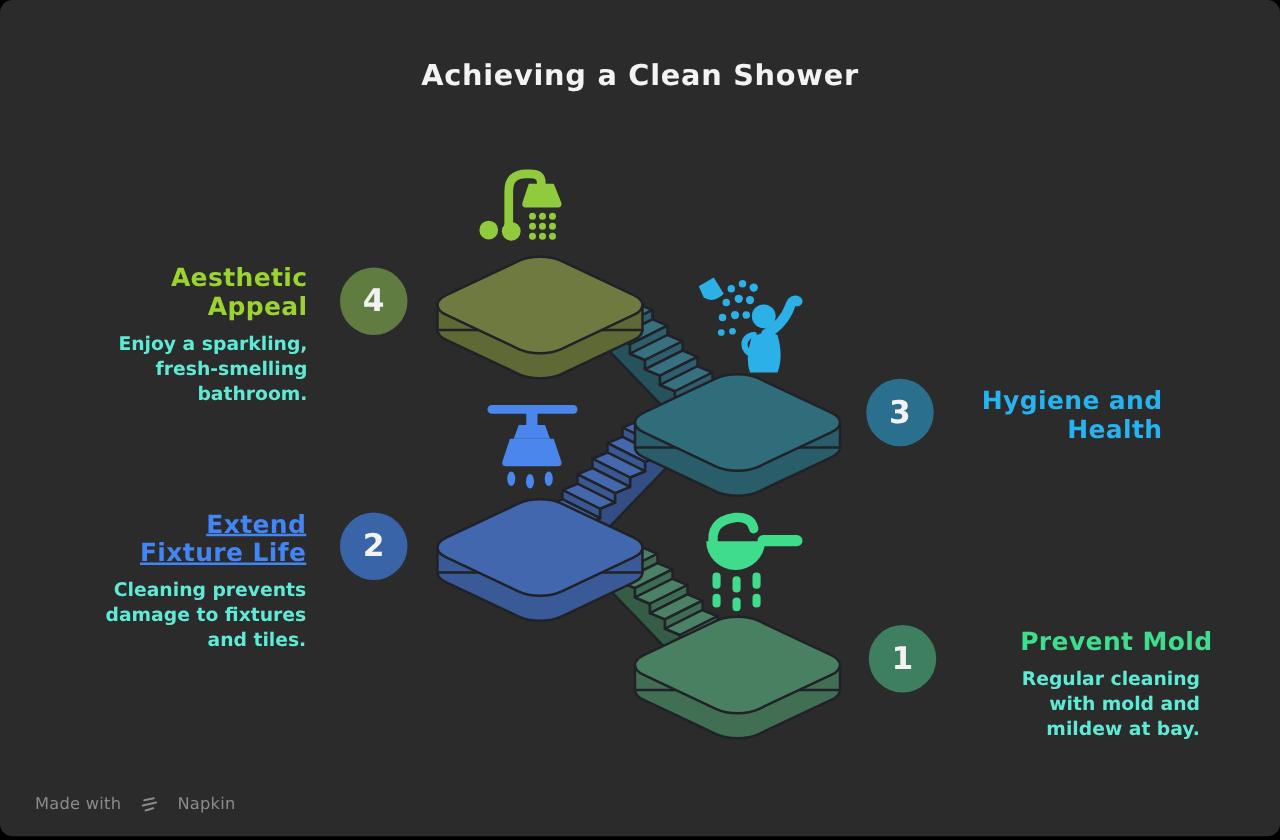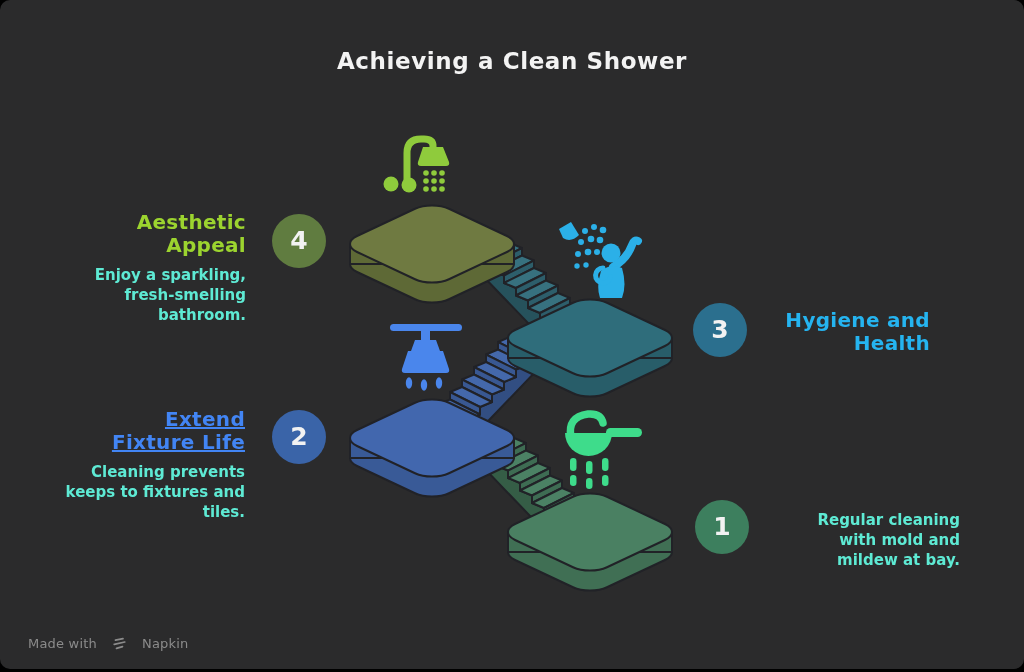--- a/index.html
+++ b/index.html
@@ -187,25 +187,26 @@
   </div>
   <div class="num-circle" style="left: 272px; top: 214px; background: rgb(96, 124, 64);">4</div>
 
   <div class="step-block align-l" style="left:780px;top:309px;width:150px;">
     <div class="step-title" style="color: rgb(37, 180, 240);">Hygiene and Health</div>
   </div>
   <div class="num-circle" style="left: 693px; top: 303px; background: rgb(43, 111, 142);">3</div>
 
   <div class="step-block align-r" style="right:779px;top:408px;width:190px;">
     <div class="step-title" style="max-width: 190px; margin-left: auto; width: 160px; color: rgb(66, 133, 244); text-decoration: underline;">Extend Fixture Life</div>
-    <div class="step-desc" style="max-width:190px">Cleaning prevents keeps to fixtures and tiles.</div>
+    <div class="step-desc" style="max-width:190px">Cleaning prevents damage to fixtures and tiles.</div>
   </div>
   <div class="num-circle" style="left: 272px; top: 410px; background: rgb(58, 100, 168);">2</div>
 
   <div class="step-block align-l" style="left:780px;top:502px;width:190px;">
+    <div class="step-title" style="color: rgb(62, 222, 142);">Prevent Mold</div>
     <div class="step-desc" style="max-width:180px">Regular cleaning with mold and mildew at bay.</div>
   </div>
   <div class="num-circle" style="left: 695px; top: 500px; background: rgb(61, 127, 94);">1</div>
 
   <div class="watermark">
     <span>Made with</span>
     <svg width="15" height="14" viewBox="0 0 15 14">
       <g stroke="#8b8b8b" stroke-width="1.7" stroke-linecap="round" fill="none">
         <path d="M3.5,3.2 L11,1.6"></path>
         <path d="M2.2,7.4 L12.8,5.0"></path>

